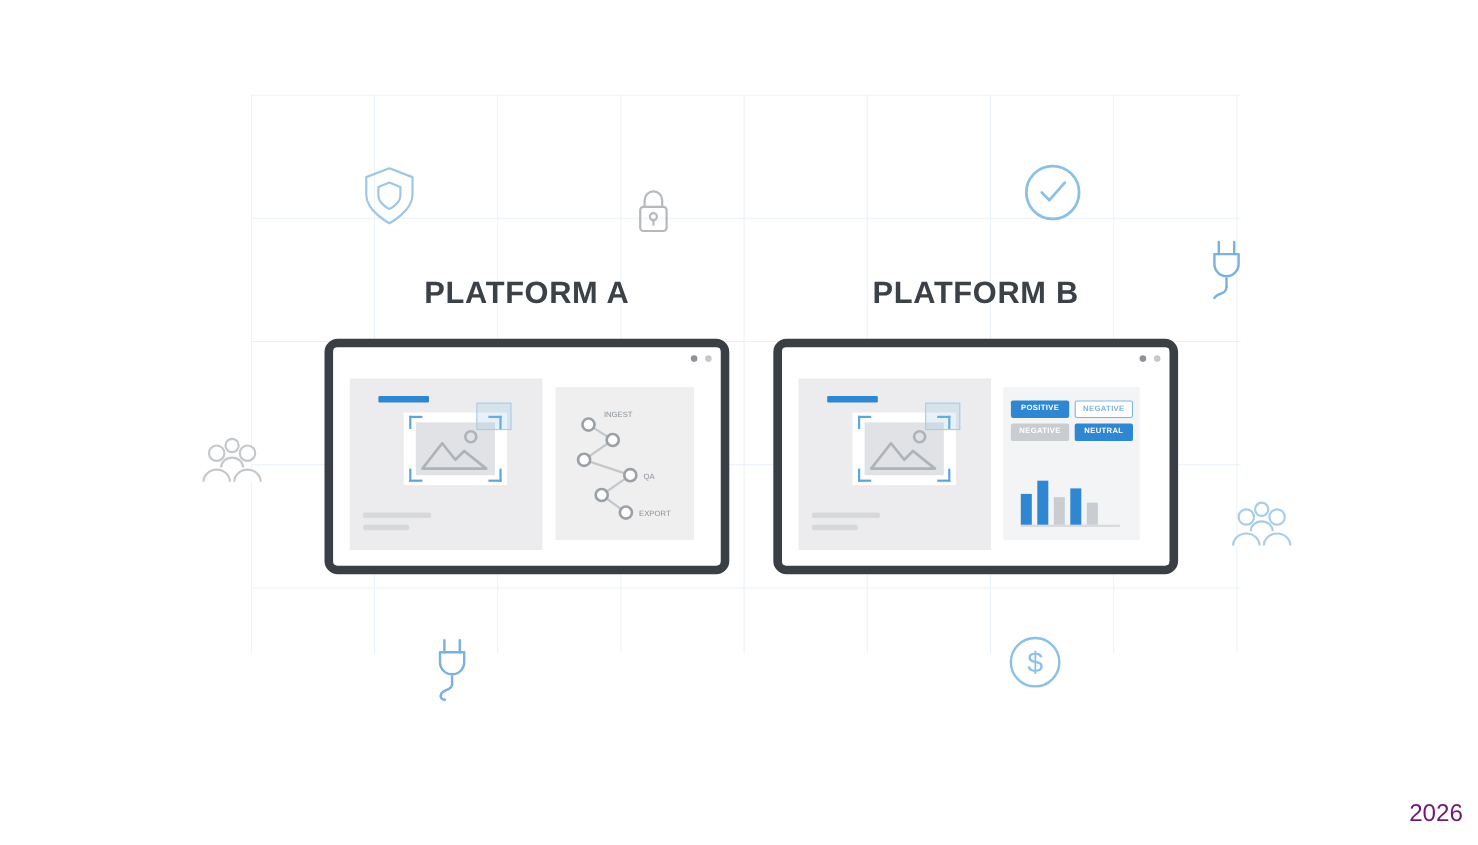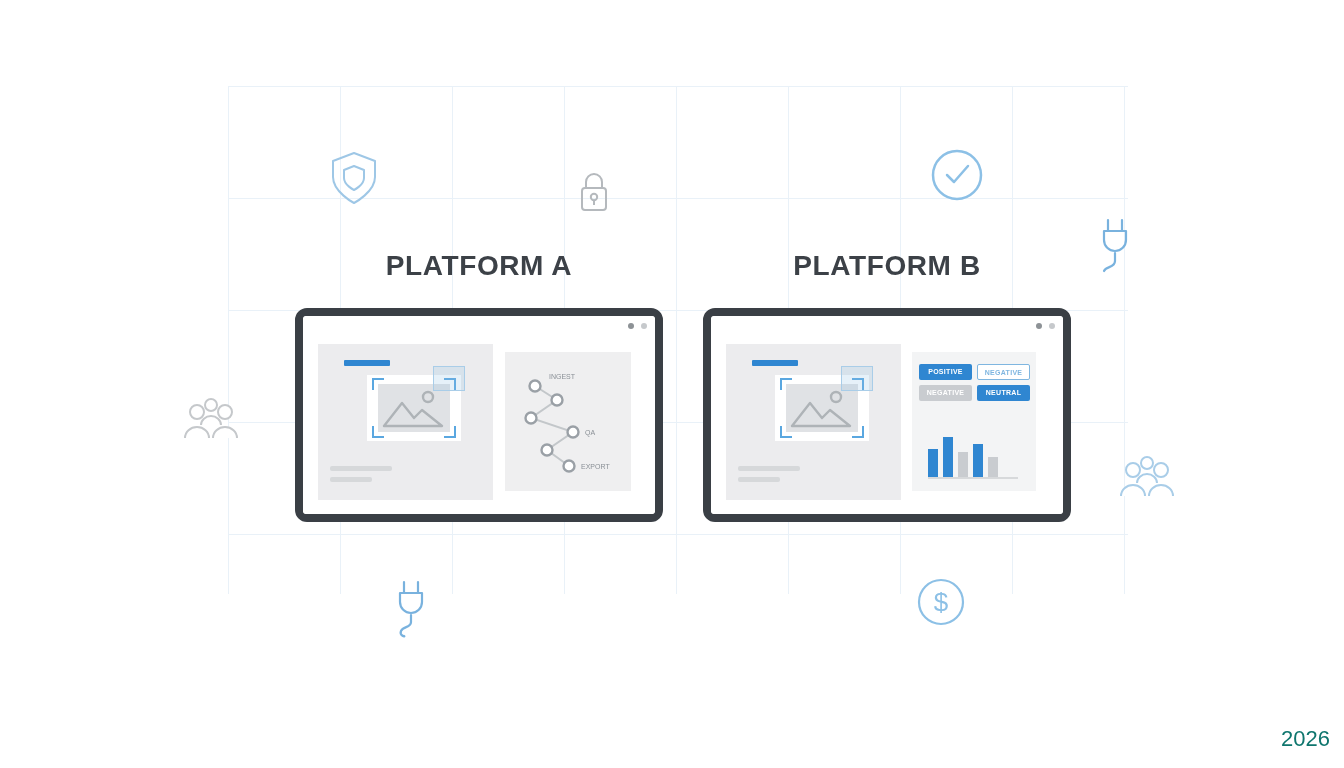--- a/index.html
+++ b/index.html
@@ -73,21 +73,21 @@
   .decor{position:absolute;pointer-events:none;}
   .ic-shield{left:328px;top:150px;}
   .ic-lock{left:574px;top:168px;}
   .ic-check{left:930px;top:148px;}
   .ic-plug-tr{left:1094px;top:218px;}
   .ic-users-l{left:182px;top:394px;}
   .ic-users-r{left:1118px;top:452px;}
   .ic-plug-bl{left:390px;top:580px;}
   .ic-dollar{left:916px;top:576px;}
   .year-label{
-    position:absolute;right:14px;top:726px;font-size:22px;color:#0f766e;font-weight:400;
+    position:absolute;right:14px;top:726px;font-size:22px;color:#701a75;font-weight:400;
   }
   .flow-label{font-size:7px;fill:#8a9096;font-family:"Liberation Sans",sans-serif;}
 </style>
 </head>
 <body>
 
 <div class="canvas">
 
   <div class="bg-grid"></div>
 

